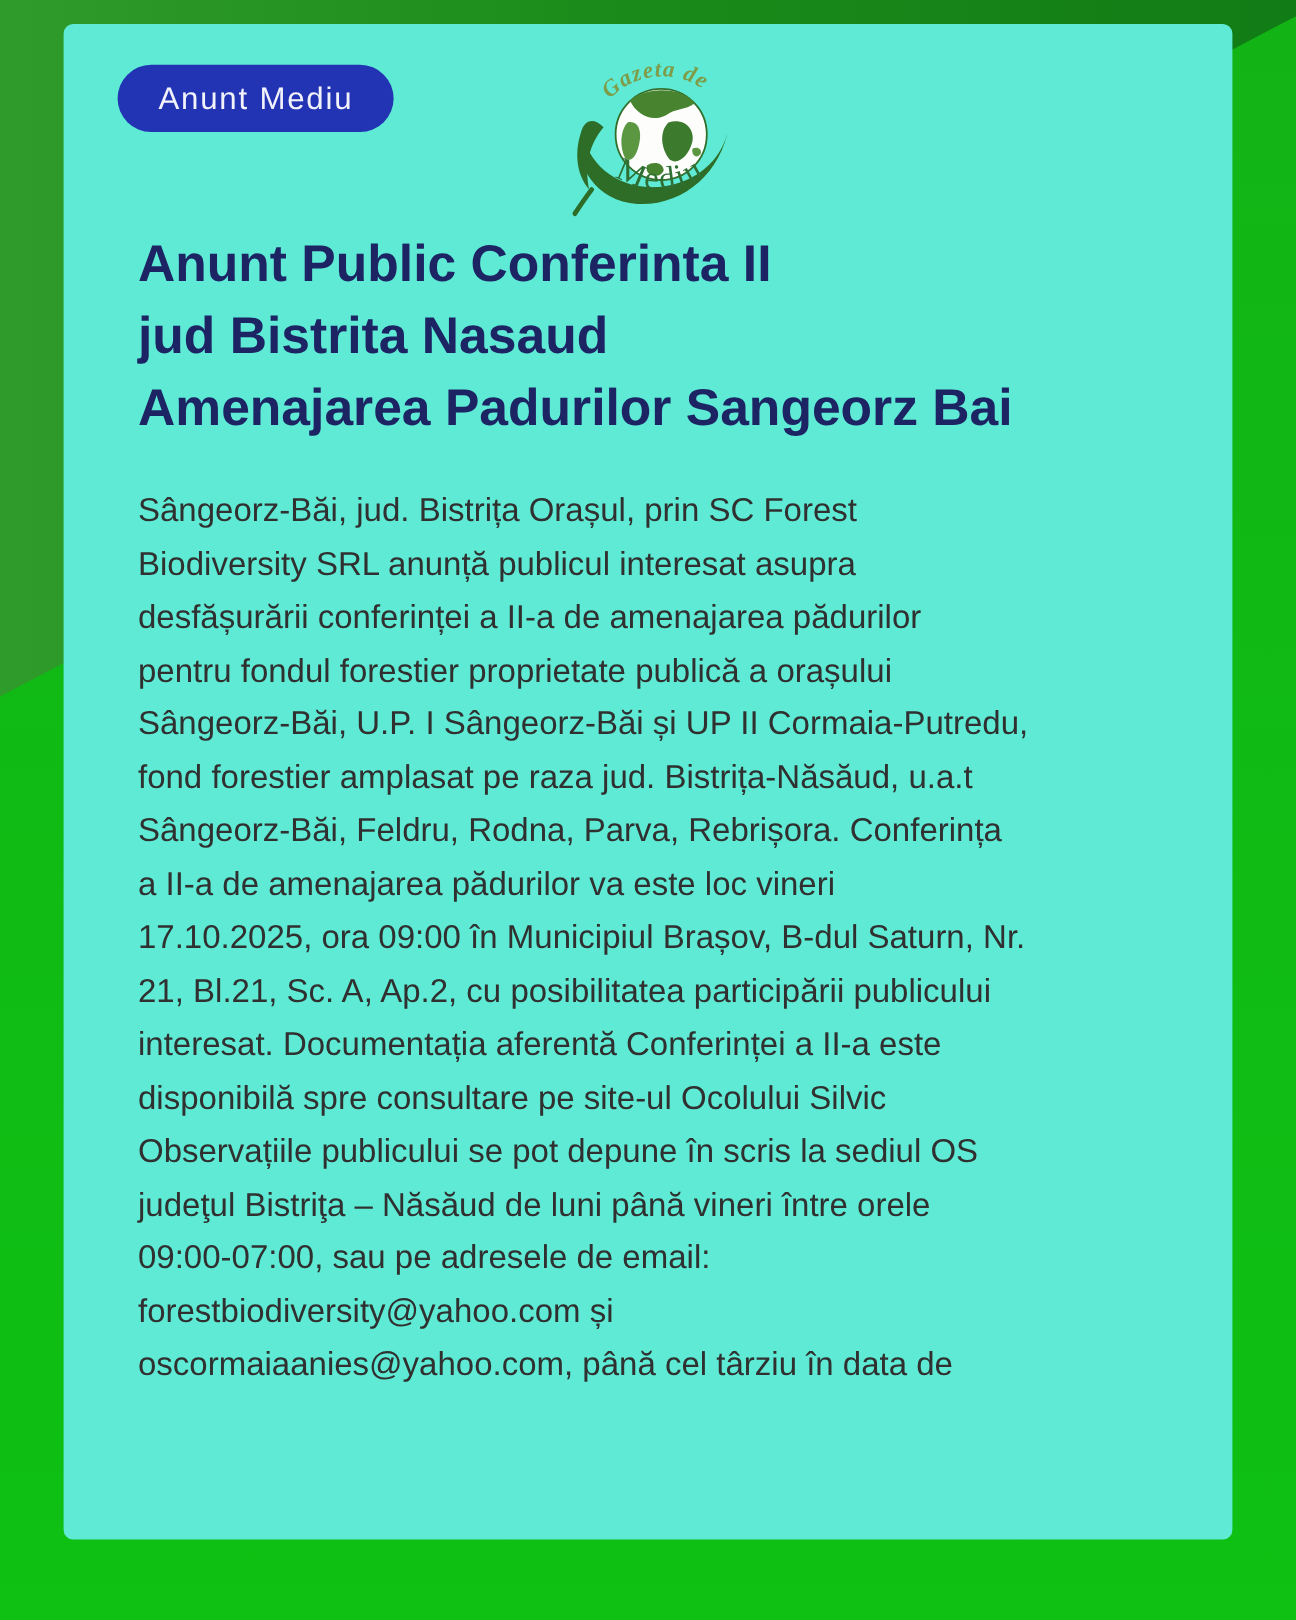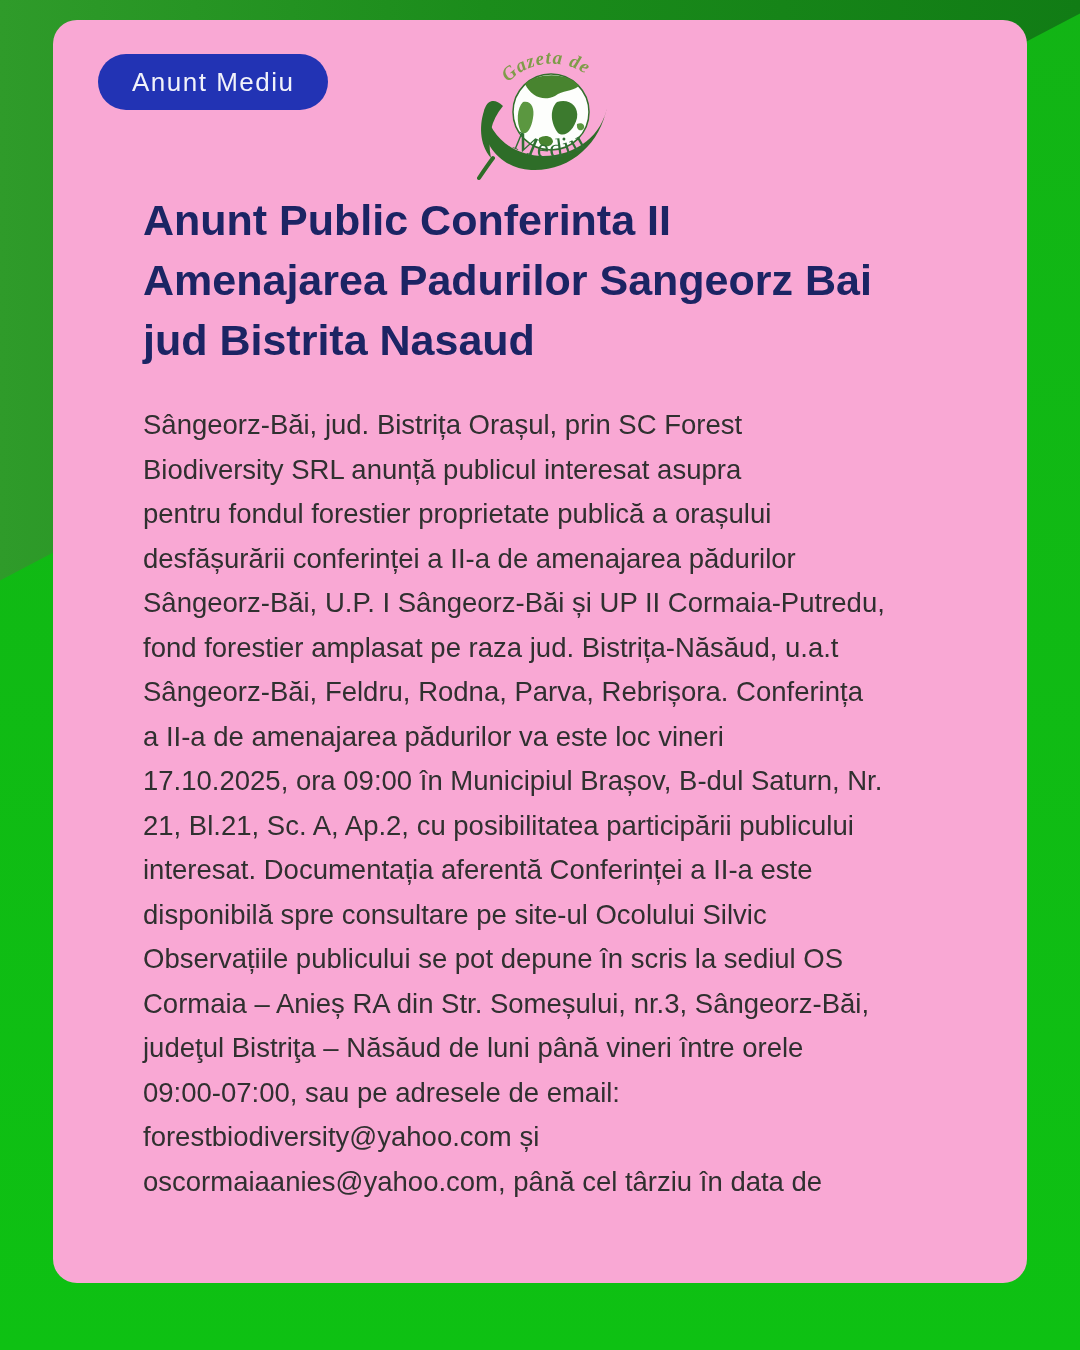--- a/index.html
+++ b/index.html
@@ -11,22 +11,22 @@
     background: linear-gradient(90deg, #2f9b2a 0%, #1b8c1b 45%, #117c15 100%);
   }
   .bg-bright {
     position: absolute; inset: 0;
     background: linear-gradient(180deg, #12b415 0%, #0ec113 100%);
     clip-path: polygon(0 43%, 100% 1%, 100% 100%, 0 100%);
   }
   .card {
     position: absolute; left: 53px; top: 20px;
     width: 974px; height: 1263px;
-    background: #f9a8d4;
-    border-radius: 24px;
+    background: #5eead4;
+    border-radius: 8px;
     overflow: hidden;
   }
   .badge {
     position: absolute; left: 45px; top: 34px;
     height: 56px; padding: 0 34px;
     display: inline-flex; align-items: center; justify-content: center;
     background: #2233b4; border-radius: 28px;
     color: #f1f2fa; font-size: 26px; font-weight: 500; letter-spacing: 1.5px;
     border: none; cursor: pointer;
   }
@@ -34,21 +34,21 @@
   .logo .arc-top-text  { font-family: "Liberation Serif", serif; font-style: italic; font-weight: 700; font-size: 19px; fill: #7f9c49; letter-spacing: 1px; }
   .logo .arc-bot-text  { font-family: "Liberation Serif", serif; font-weight: 400; font-size: 27px; fill: #2f6f33; letter-spacing: 2px; }
   .heading {
     position: absolute; left: 62px; top: 170px; width: 890px;
     color: #1c2464; font-size: 43px; font-weight: 700; line-height: 60px;
   }
   .article {
     position: absolute; left: 62px; top: 383px; width: 890px;
     color: #303030; font-size: 27.5px; font-weight: 400; line-height: 44.5px;
   }
-  .line { white-space: nowrap; margin-left: 28px; }
+  .line { white-space: nowrap; }
 </style>
 </head>
 <body>
 
 <div class="bg-bright"></div>
 
 <div class="card">
 
   <button class="badge">
     <span>Anunt Mediu</span>
@@ -79,38 +79,37 @@
     <text class="arc-top-text" text-anchor="middle">
       <textPath href="#arcTop" startOffset="50%">Gazeta de</textPath>
     </text>
     <text class="arc-bot-text" text-anchor="middle">
       <textPath href="#arcBottom" startOffset="50%">Mediu</textPath>
     </text>
   </svg>
 
   <h1 class="heading">
       <div class="line">Anunt Public Conferinta II</div>
+      <div class="line">jud Bistrita Nasaud</div>
       <div class="line">Amenajarea Padurilor Sangeorz Bai</div>
-      <div class="line">jud Bistrita Nasaud</div>
     </h1>
 
   <div class="article">
       <div class="line">Sângeorz-Băi, jud. Bistrița Orașul, prin SC Forest</div>
       <div class="line">Biodiversity SRL anunță publicul interesat asupra</div>
+      <div class="line">desfășurării conferinței a II-a de amenajarea pădurilor</div>
       <div class="line">pentru fondul forestier proprietate publică a orașului</div>
-      <div class="line">desfășurării conferinței a II-a de amenajarea pădurilor</div>
       <div class="line">Sângeorz-Băi, U.P. I Sângeorz-Băi și UP II Cormaia-Putredu,</div>
       <div class="line">fond forestier amplasat pe raza jud. Bistrița-Năsăud, u.a.t</div>
       <div class="line">Sângeorz-Băi, Feldru, Rodna, Parva, Rebrișora. Conferința</div>
       <div class="line">a II-a de amenajarea pădurilor va este loc vineri</div>
       <div class="line">17.10.2025, ora 09:00 în Municipiul Brașov, B-dul Saturn, Nr.</div>
       <div class="line">21, Bl.21, Sc. A, Ap.2, cu posibilitatea participării publicului</div>
       <div class="line">interesat. Documentația aferentă Conferinței a II-a este</div>
       <div class="line">disponibilă spre consultare pe site-ul Ocolului Silvic</div>
       <div class="line">Observațiile publicului se pot depune în scris la sediul OS</div>
-      <div class="line">Cormaia – Anieș RA din Str. Someșului, nr.3, Sângeorz-Băi,</div>
       <div class="line">judeţul Bistriţa – Năsăud de luni până vineri între orele</div>
       <div class="line">09:00-07:00, sau pe adresele de email:</div>
       <div class="line">forestbiodiversity@yahoo.com și</div>
       <div class="line">oscormaiaanies@yahoo.com, până cel târziu în data de</div>
     </div>
 
 </div>
 
 </body></html>

